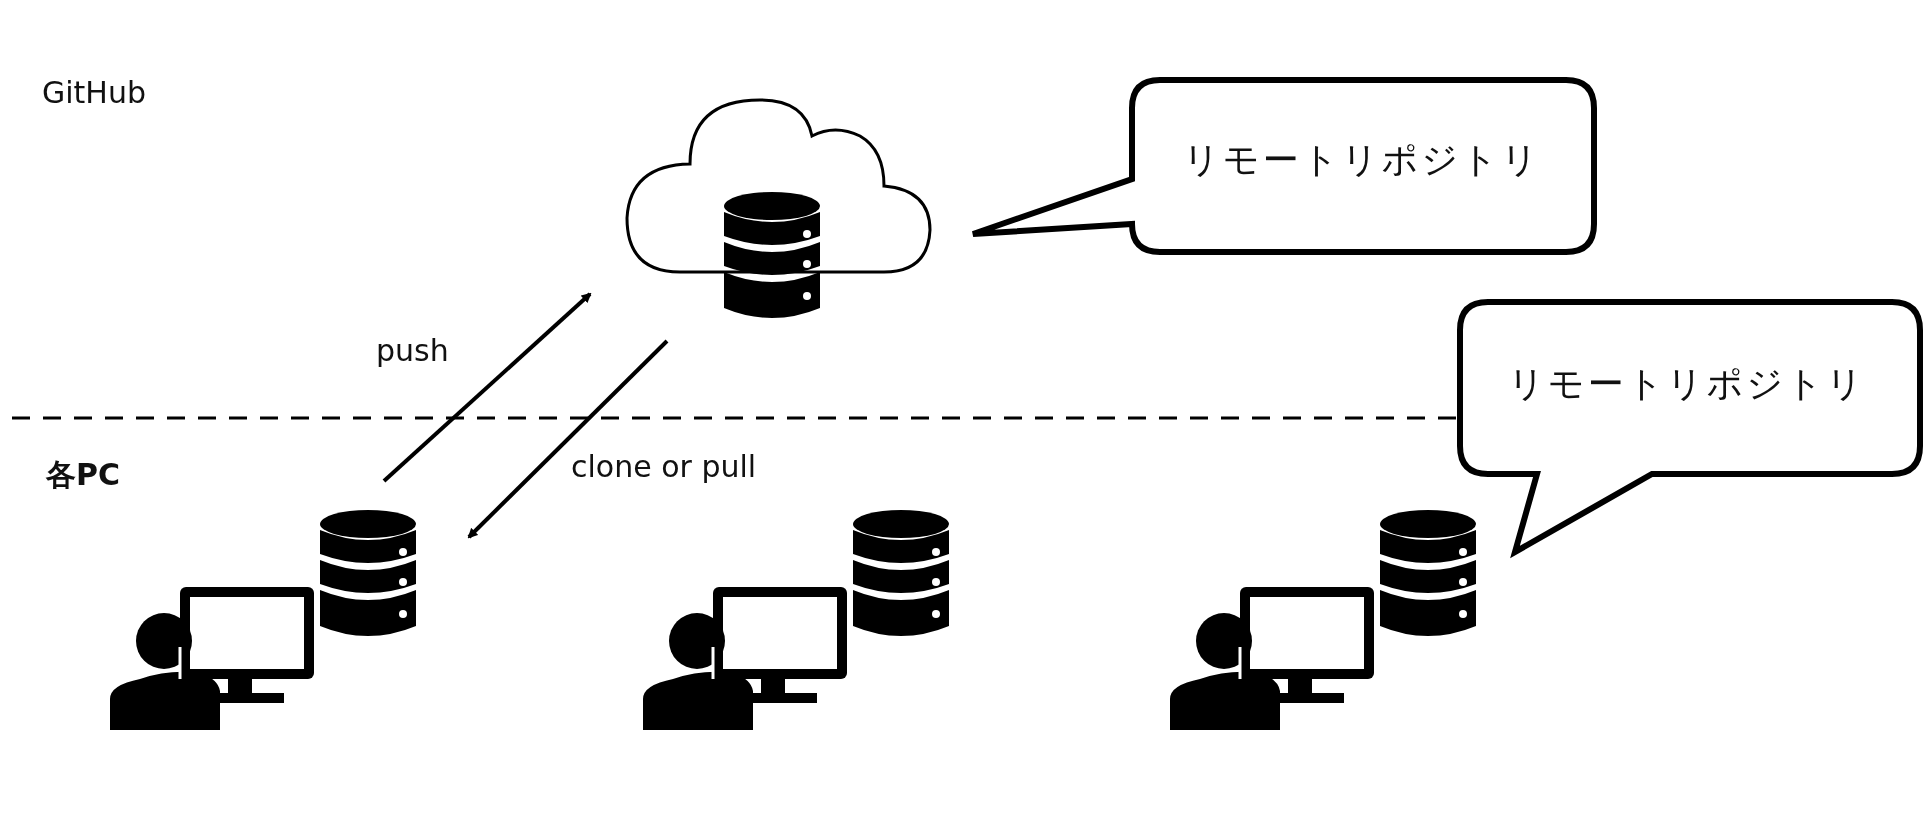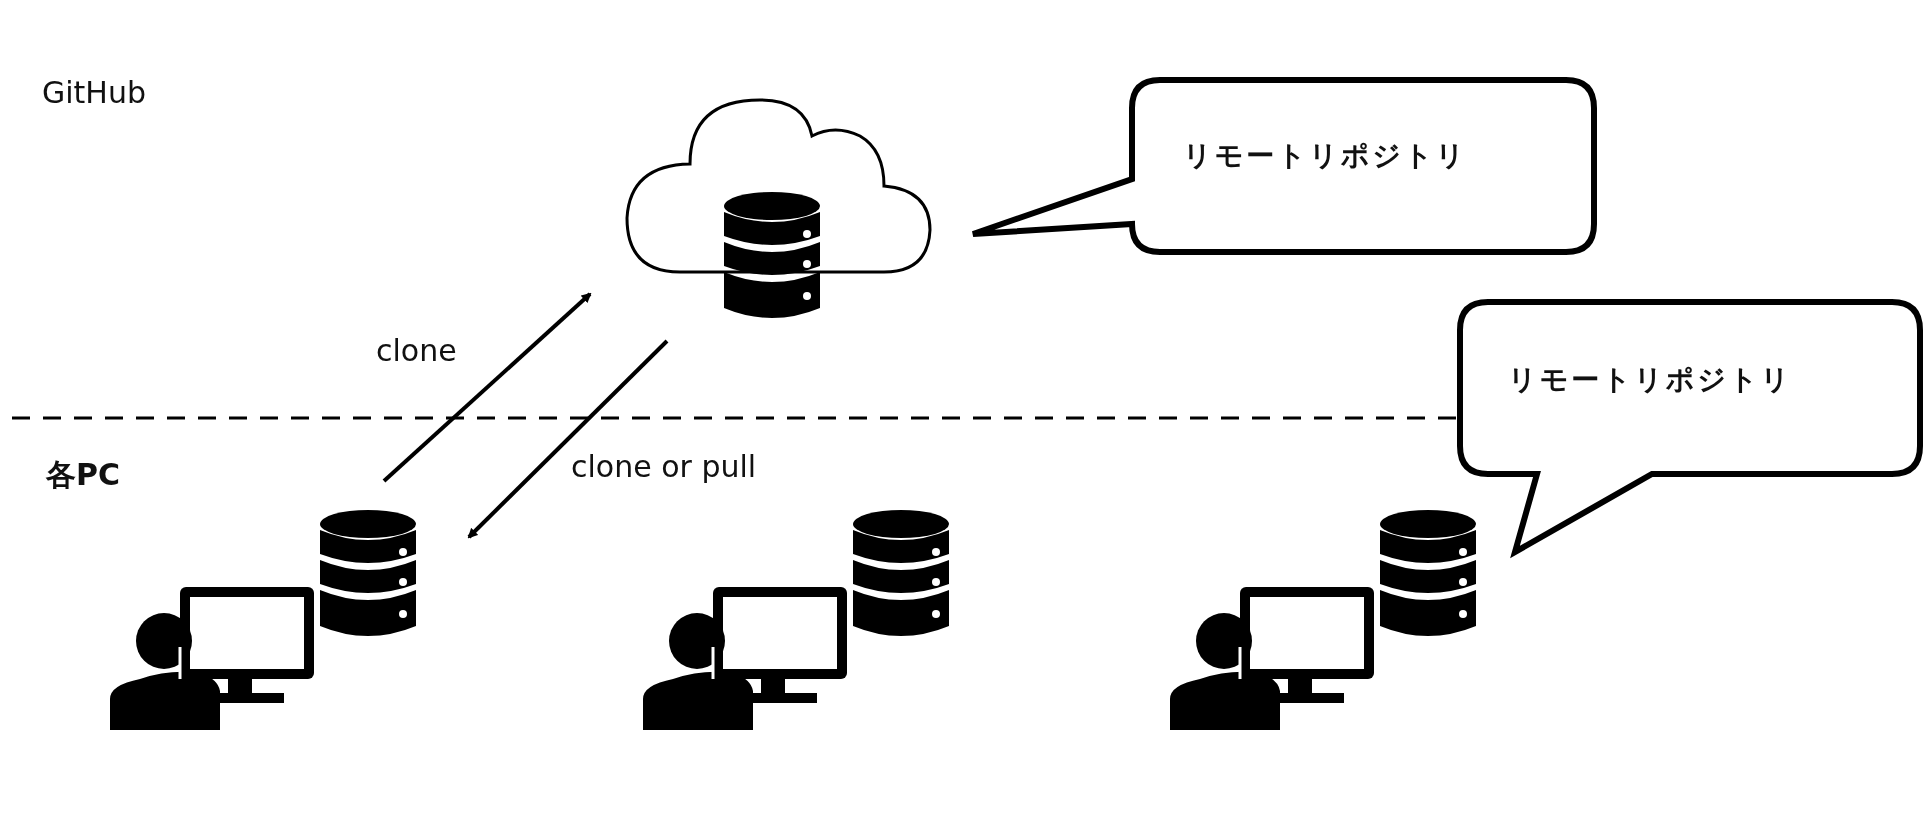--- a/index.html
+++ b/index.html
@@ -1,20 +1,20 @@
 <!DOCTYPE html>
 <html><head>
 <meta charset="utf-8">
 <style>
   html, body { margin: 0; padding: 0; background: #ffffff; }
   body { width: 1932px; height: 838px; position: relative; overflow: hidden;
          font-family: "DejaVu Sans", "Liberation Sans", sans-serif; color: #000; }
   svg#diagram { position: absolute; left: 0; top: 0; width: 1932px; height: 838px; }
   .lbl { position: absolute; font-size: 30px; line-height: 1; white-space: nowrap; color: #111; }
-  .callout-text { position: absolute; font-size: 28px; line-height: 1; white-space: nowrap; color: #111; letter-spacing: 3px; font-weight: bold; }
+  .callout-text { position: absolute; font-size: 36px; line-height: 1; white-space: nowrap; color: #111; letter-spacing: 3px; }
 </style>
 </head>
 <body>
 
 <svg id="diagram" viewBox="0 0 1932 838" xmlns="http://www.w3.org/2000/svg">
   <defs>
     <marker id="arrowhead" markerWidth="10" markerHeight="10" refX="8" refY="5" orient="auto" markerUnits="userSpaceOnUse">
       <path d="M0,0 L10,5 L0,10 Z" fill="#000"></path>
     </marker>
 
@@ -78,16 +78,16 @@
         <use href="#pc" transform="translate(1170,587)"></use>
       </g>
     <g>
         <use href="#db" transform="translate(1380,510)"></use>
       </g>
   </g>
 </svg>
 
 <div class="lbl" style="left:42px; top:78px;">GitHub</div>
 <div class="lbl" style="left:46px; top:460px;font-weight:bold;">各PC</div>
-<div class="lbl" style="left:376px; top:336px;">clone</div>
+<div class="lbl" style="left:376px; top:336px;">push</div>
 <div class="lbl" style="left:571px; top:452px;">clone or pull</div>
 <div class="callout-text" style="left:1183px; top:142px;">リモートリポジトリ</div>
 <div class="callout-text" style="left:1508px; top:366px;">リモートリポジトリ</div>
 
 </body></html>

